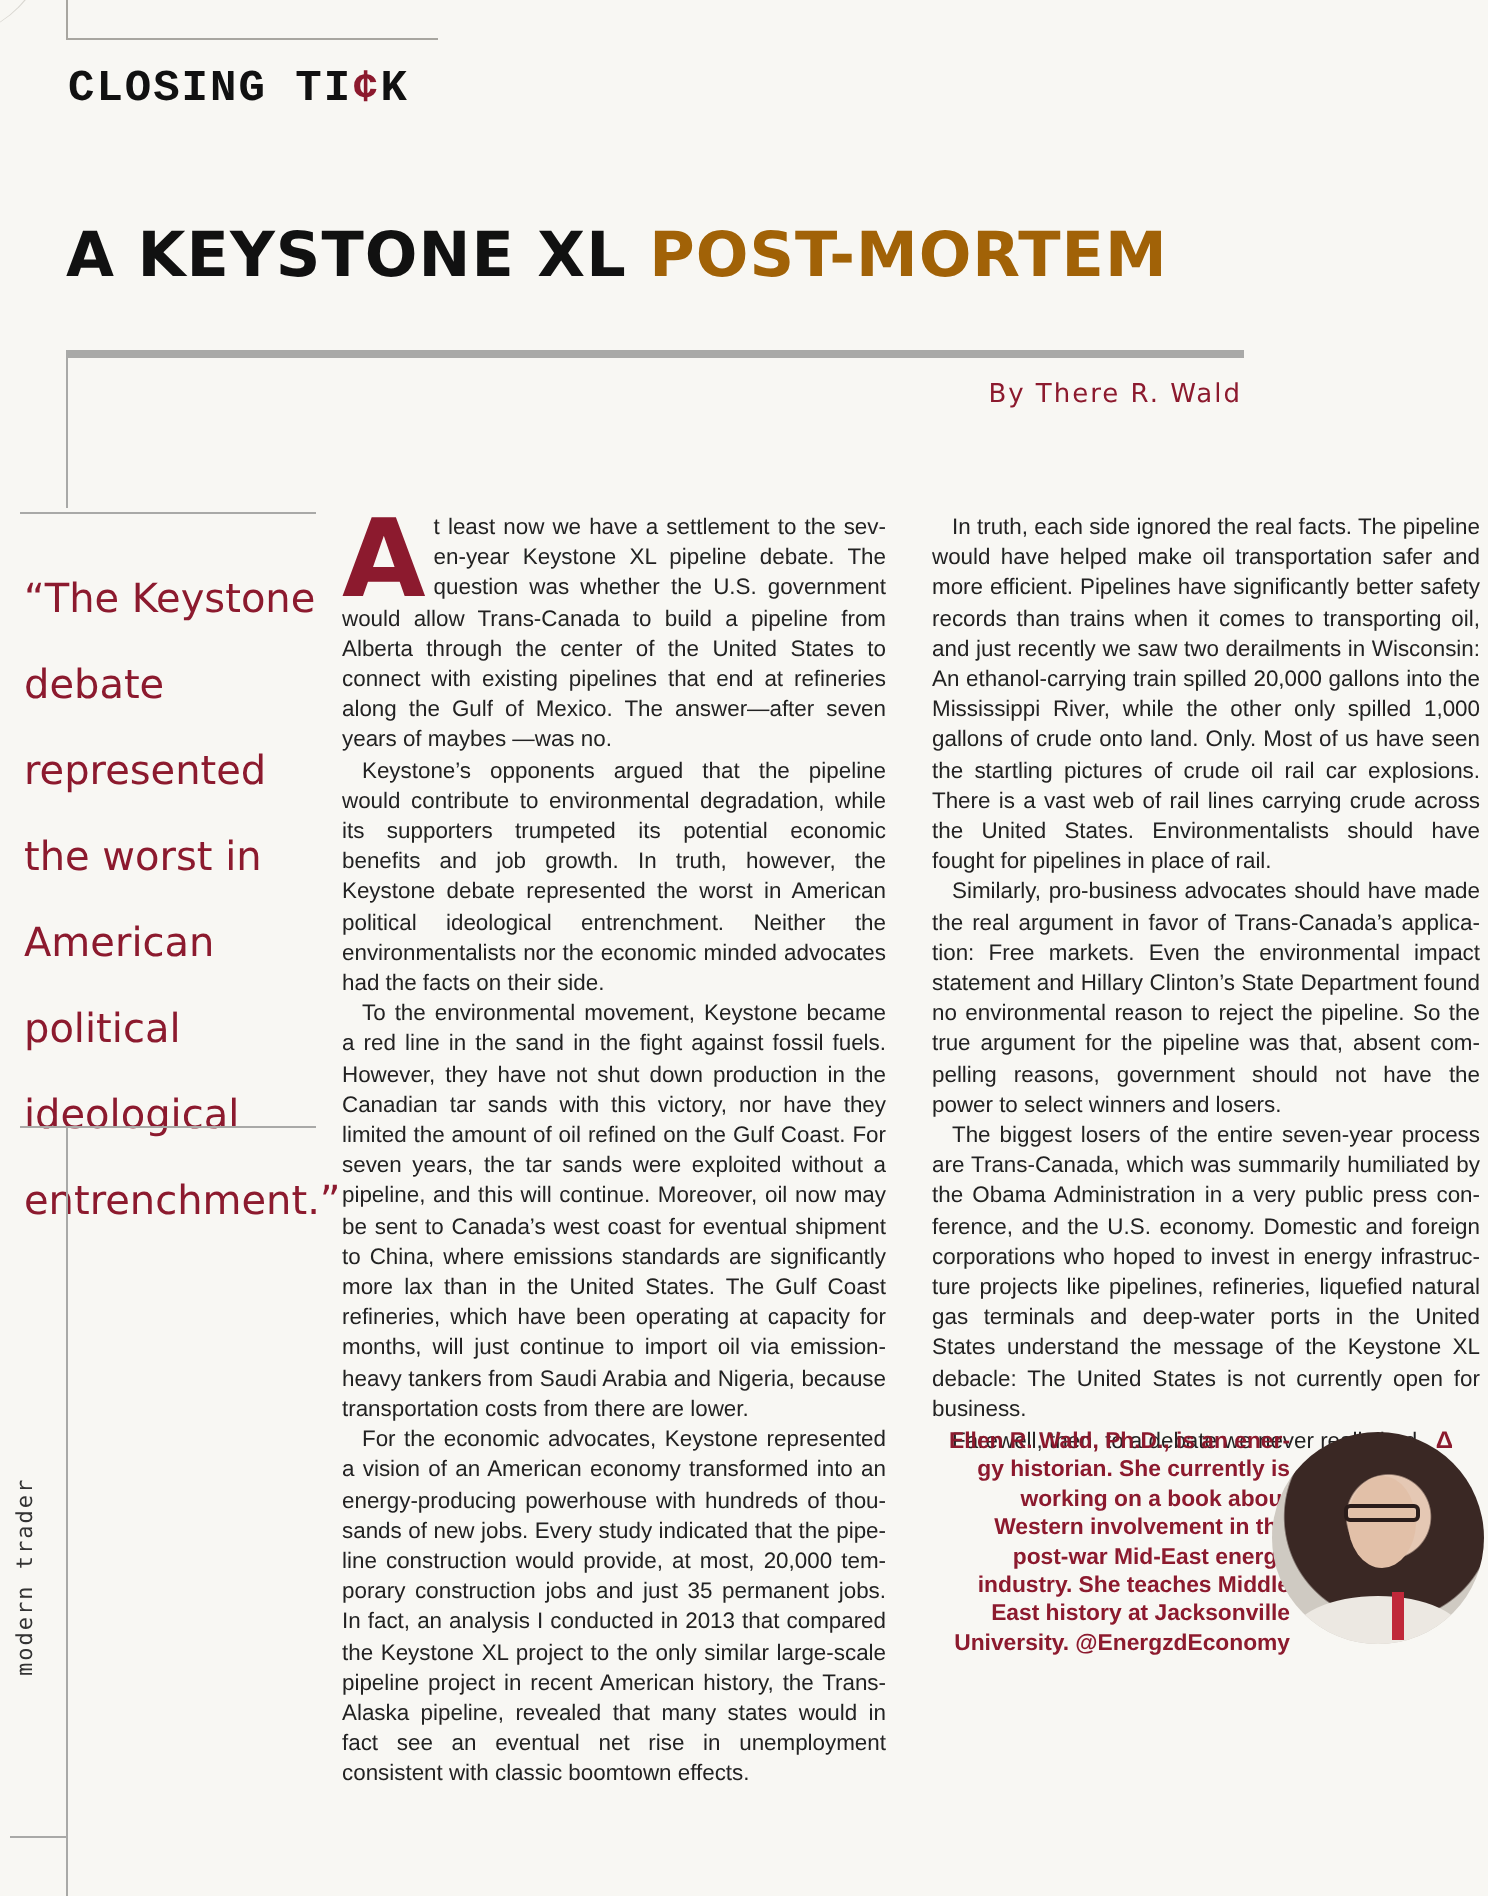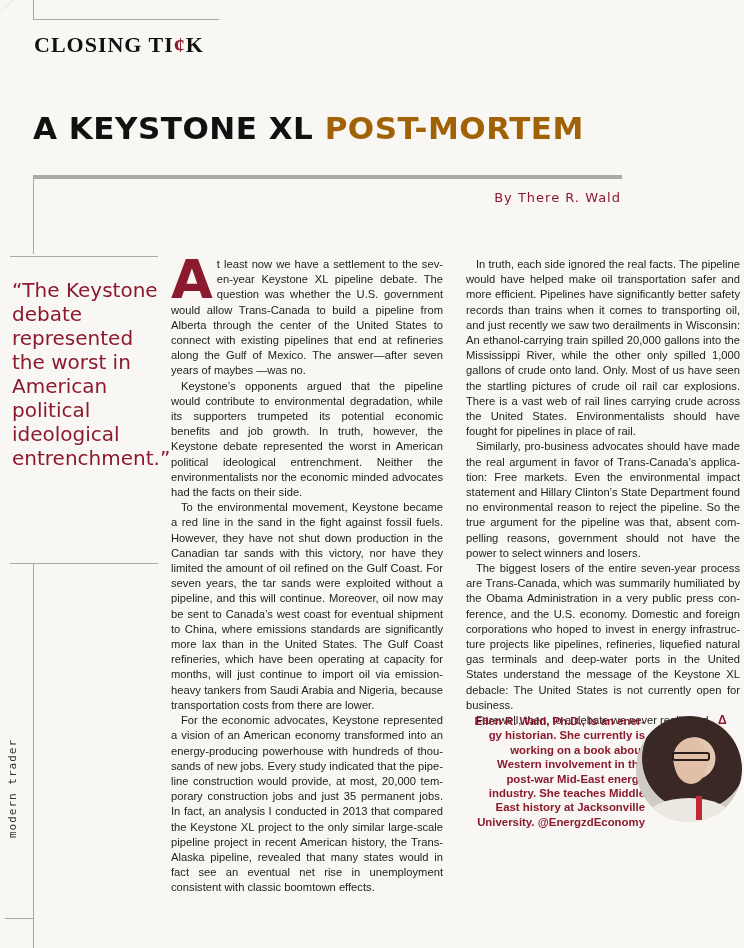--- a/index.html
+++ b/index.html
@@ -13,21 +13,21 @@
     .top-box {
       position: absolute; left: 33px; top: -2px; width: 186px; height: 22px;
       border-left: 1px solid #a8a6a0; border-bottom: 1px solid #a8a6a0;
     }
     .corner-curve {
       position: absolute; left: -30px; top: -40px; width: 56px; height: 60px;
       border-right: 1px solid #d8d6d0; border-radius: 0 0 60px 0;
     }
     .section-label {
       position: absolute; left: 34px; top: 32px;
-      font-family: Liberation Serif, serif; font-weight: bold; font-size: 22px;
+      font-family: Liberation Mono, monospace; font-weight: bold; font-size: 22px;
       letter-spacing: 1px; color: #111;
     }
     .section-label .accent { color: #8c1a2e; }
     .headline {
       position: absolute; left: 33px; top: 110px;
       font-family: "DejaVu Sans", sans-serif; font-weight: bold; font-size: 31px;
       letter-spacing: 0.5px; color: #111; white-space: nowrap;
     }
     .headline .accent { color: #a16207; }
     .rule-bar {
@@ -50,21 +50,21 @@
     .pq-bottom-line {
       position: absolute; left: 10px; top: 563px; width: 148px; height: 1px;
       background: #a9a9a7;
     }
     .pq-bottom-vert {
       position: absolute; left: 33px; top: 564px; width: 1px; height: 384px;
       background: #a9a9a7;
     }
     .pullquote {
       position: absolute; left: 12px; top: 278px; width: 150px;
-      font-family: "DejaVu Sans", sans-serif; font-size: 20px; line-height: 24px;
+      font-family: "DejaVu Sans", sans-serif; font-size: 20px; line-height: 43px;
       color: #8c1a2e;
     }
     .col {
       position: absolute; top: 257px;
       font-family: "Liberation Sans", sans-serif; font-size: 11.2px; line-height: 15.2px;
       color: #222; text-align: justify; hyphens: manual;
     }
     .col-left { left: 171px; width: 272px; }
     .col-right { left: 466px; width: 274px; }
     .col p { text-indent: 10px; }

